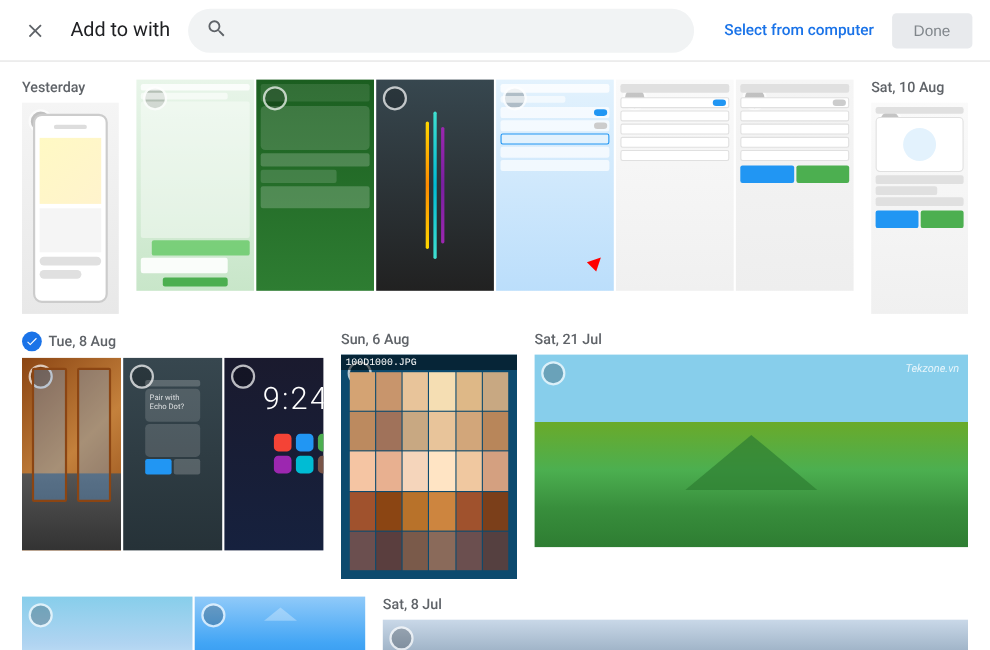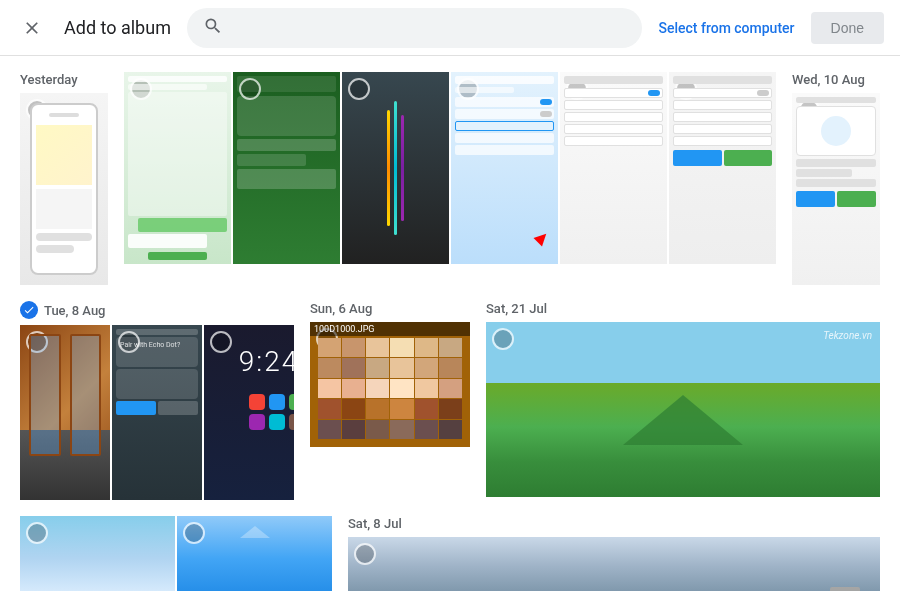--- a/index.html
+++ b/index.html
@@ -156,21 +156,21 @@
   </style>
 </head>
 <body>
 
 <div class="header">
   <div class="header-close">
     <svg width="20" height="20" viewBox="0 0 24 24" fill="none">
       <path d="M19 6.41L17.59 5 12 10.59 6.41 5 5 6.41 10.59 12 5 17.59 6.41 19 12 13.41 17.59 19 19 17.59 13.41 12z" fill="#5f6368"></path>
     </svg>
   </div>
-  <span class="header-title">Add to album</span>
+  <span class="header-title">Add to with</span>
   <div class="search-bar">
     <span class="search-icon-svg">
       <svg width="20" height="20" viewBox="0 0 24 24" fill="none">
         <path d="M15.5 14h-.79l-.28-.27A6.471 6.471 0 0 0 16 9.5 6.5 6.5 0 1 0 9.5 16c1.61 0 3.09-.59 4.23-1.57l.27.28v.79l5 4.99L20.49 19l-4.99-5zm-6 0C7.01 14 5 11.99 5 9.5S7.01 5 9.5 5 14 7.01 14 9.5 11.99 14 9.5 14z" fill="#5f6368"></path>
       </svg>
     </span>
   </div>
   <div class="header-actions">
     <span class="select-from-computer">Select from computer</span>
     <button class="done-button">Done</button>
@@ -286,21 +286,21 @@
                   <div style="flex:1;background:#4caf50;border-radius:2px;"></div>
                 </div>
             </div>
           </div>
         </div>
       </div>
     </div>
 
     <div style="width:88px; flex-shrink:0;">
       <div class="date-label">
-        <span>Wed, 10 Aug</span>
+        <span>Sat, 10 Aug</span>
       </div>
       <div class="photo-thumb" style="width:88px; height:192px; background: linear-gradient(to bottom, #fafafa, #f0f0f0);">
         <div class="select-circle"></div>
         <div style="position:absolute;inset:0;padding:4px;">
           <div style="height:6px;background:#e0e0e0;border-radius:2px;margin-bottom:3px;"></div>
           <div style="height:50px;background:white;border-radius:4px;border:1px solid #e0e0e0;margin-bottom:3px;display:flex;align-items:center;justify-content:center;">
             <div style="width:30px;height:30px;background:#e3f2fd;border-radius:50%;"></div>
           </div>
           <div style="height:8px;background:#e0e0e0;border-radius:2px;margin-bottom:2px;"></div>
           <div style="height:8px;background:#e0e0e0;border-radius:2px;width:70%;margin-bottom:2px;"></div>
@@ -332,21 +332,21 @@
           <div class="select-circle"></div>
           <div style="position:absolute;inset:0;">
             <div style="position:absolute;bottom:0;left:0;right:0;height:40%;background:linear-gradient(to bottom,#555,#333);"></div>
             <div style="position:absolute;top:5%;left:10%;width:35%;height:70%;background:rgba(100,180,255,0.3);border:2px solid #8b4513;border-radius:2px;"></div>
             <div style="position:absolute;top:5%;right:10%;width:35%;height:70%;background:rgba(100,180,255,0.3);border:2px solid #8b4513;border-radius:2px;"></div>
           </div>
         </div>
 
         <div class="photo-thumb" style="width:90px; background: linear-gradient(to bottom, #37474f, #263238);">
           <div class="select-circle"></div>
-          <div style="position:absolute;inset:0;padding:4px;color:white;">
+          <div style="position:absolute;inset:0;padding:20px;color:white;">
             <div style="height:6px;background:rgba(255,255,255,0.2);border-radius:2px;margin-bottom:2px;"></div>
             <div style="height:30px;background:rgba(255,255,255,0.15);border-radius:4px;margin-bottom:2px;padding:4px;font-size:7px;color:rgba(255,255,255,0.8);">Pair with Echo Dot?</div>
             <div style="height:30px;background:rgba(255,255,255,0.15);border-radius:4px;margin-bottom:2px;"></div>
             <div style="display:flex;gap:2px;margin-top:2px;">
                 <div style="flex:1;height:14px;background:#2196f3;border-radius:2px;"></div>
                 <div style="flex:1;height:14px;background:rgba(255,255,255,0.2);border-radius:2px;"></div>
               </div>
           </div>
         </div>
 
@@ -366,21 +366,21 @@
             </div>
           </div>
         </div>
       </div>
     </div>
 
     <div style="flex:0 0 auto;">
       <div class="date-label">
         <span>Sun, 6 Aug</span>
       </div>
-      <div class="photo-thumb" style="width:160px; height:125px; background: #a16207;">
+      <div class="photo-thumb" style="width:160px; height:204px; background: #0c4a6e; font-family: Liberation Mono, monospace;">
         <div class="select-circle"></div>
         <div class="filename-bar">100D1000.JPG</div>
 
         <div style="position:absolute;inset:16px 8px 8px 8px;display:grid;grid-template-columns:repeat(6,1fr);grid-template-rows:repeat(5,1fr);gap:1px;">
           <div style="background:#d4a373;"></div>
             <div style="background:#c8956c;"></div>
             <div style="background:#e8c49a;"></div>
             <div style="background:#f5deb3;"></div>
             <div style="background:#deb887;"></div>
             <div style="background:#c8a882;"></div>

